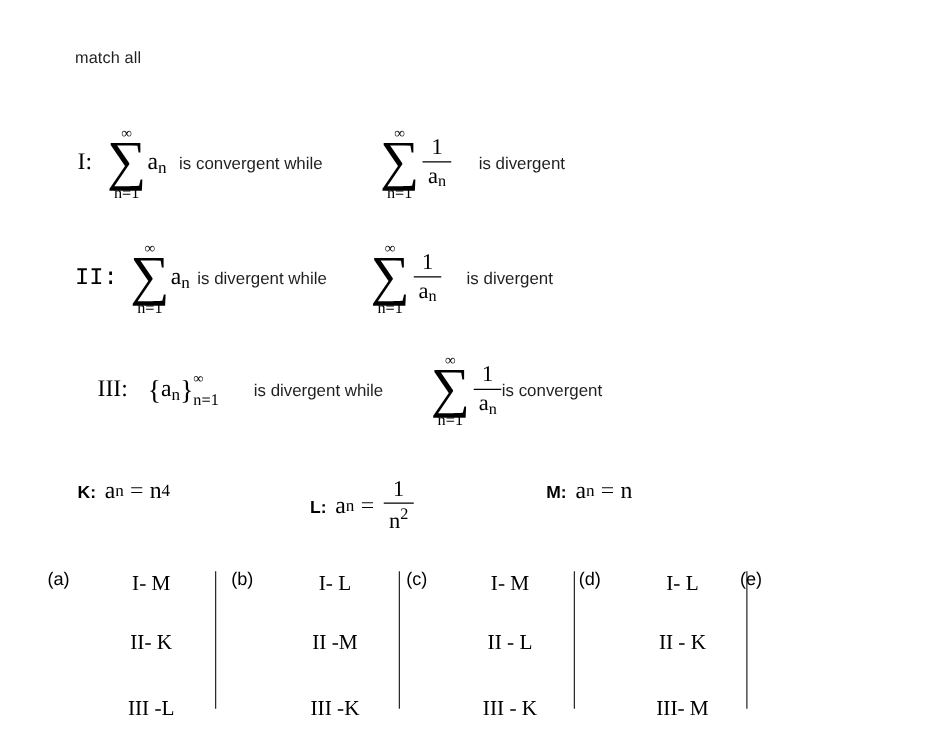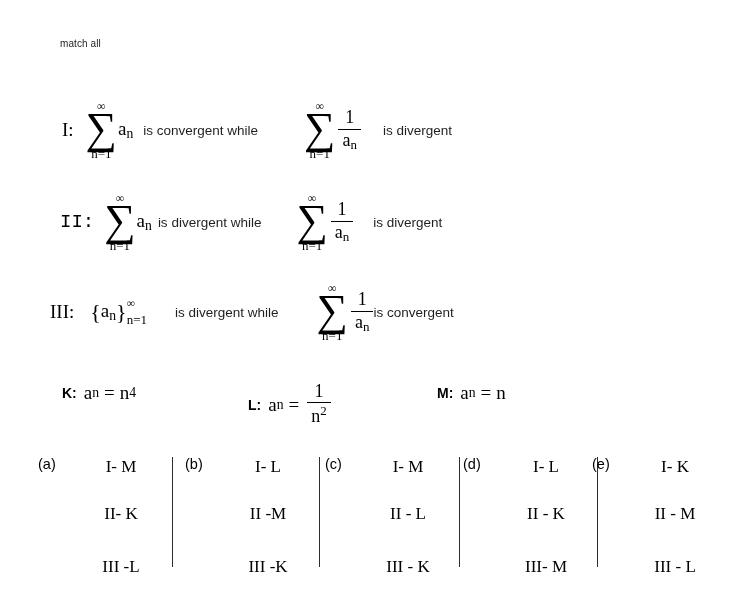--- a/index.html
+++ b/index.html
@@ -14,21 +14,21 @@
     overflow: hidden;
     font-family: "Liberation Sans", sans-serif;
     color: #1a1a1a;
   }
 
   
   #prompt {
     position: absolute;
     left: 60px;
     top: 38px;
-    font-size: 10px;
+    font-size: 13px;
     color: #1f1f1f;
     letter-spacing: 0.1px;
   }
 
   
   .statement {
     position: absolute;
     left: 0;
     width: 746px;
     display: flex;
@@ -285,21 +285,21 @@
       <span class="num">1</span>
       <span class="bar"></span>
       <span class="den"><span>a</span><sub>n</sub></span>
     </span>
   </div>
 
   <div class="words" style="margin-left:20px;">is divergent</div>
 </div>
 
 <div class="statement" id="stmt-3">
-  <div class="roman-label" style="margin-left:50px;">III:</div>
+  <div class="roman-label" style="margin-left:78px;">III:</div>
 
   <div class="expr" style="margin-left:16px;">
     <span class="seqbrace">
       <span>{</span>
       <span class="inner"><span>a</span><sub>n</sub></span>
       <span>}</span>
       <span class="seq-limits">
         <span class="top">∞</span>
         <span class="bot">n=1</span>
       </span>
@@ -400,21 +400,16 @@
     <div class="pairs">
       <div class="pair r1">I- L</div>
       <div class="pair r2">II - K</div>
       <div class="pair r3">III- M</div>
     </div>
     <div class="divider"></div>
   </div>
 
   <div class="option" id="opt-e">
     <span class="tag">(e)</span>
-    <div class="pairs">
-      <div class="pair r1">I- K</div>
-      <div class="pair r2">II - M</div>
-      <div class="pair r3">III - L</div>
-    </div>
 
   </div>
 
 </div>
 
 </body></html>

